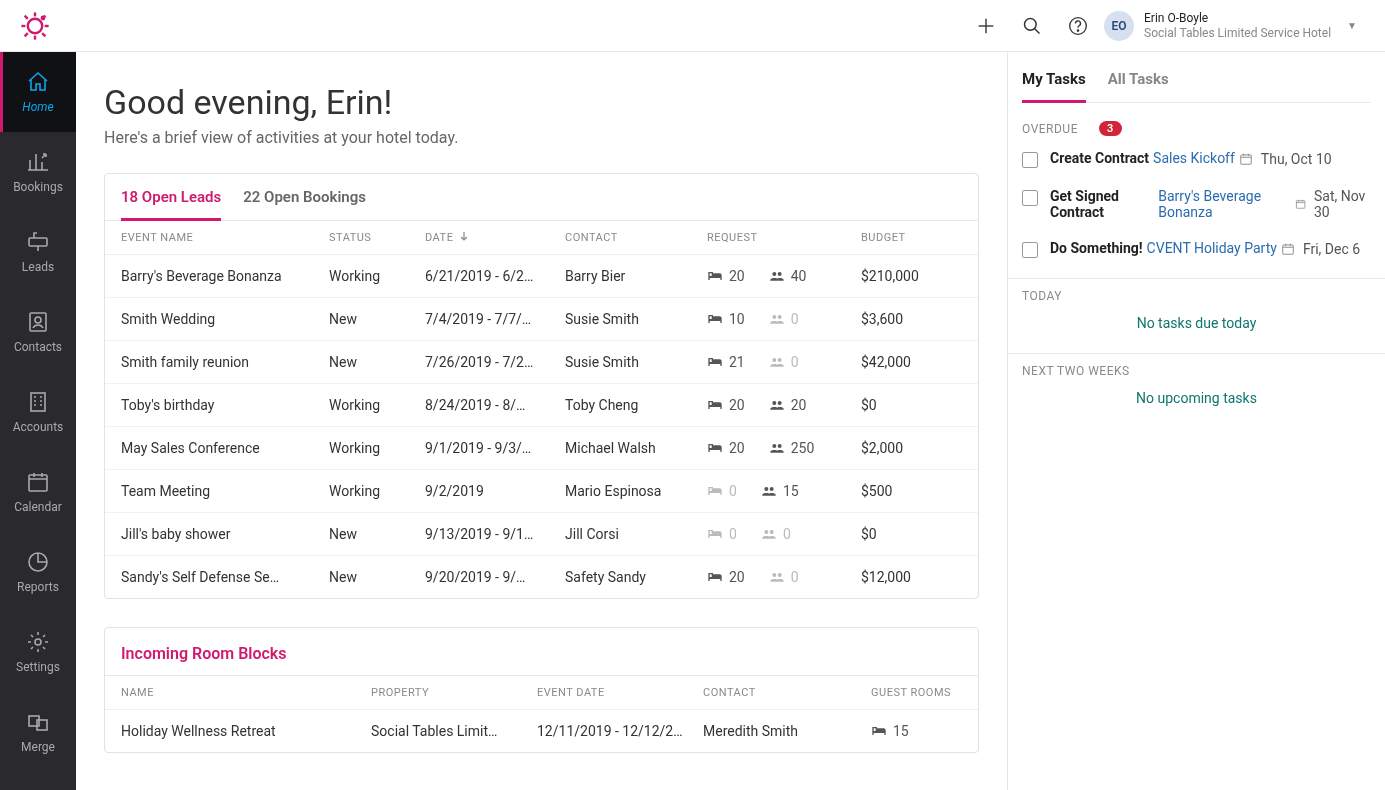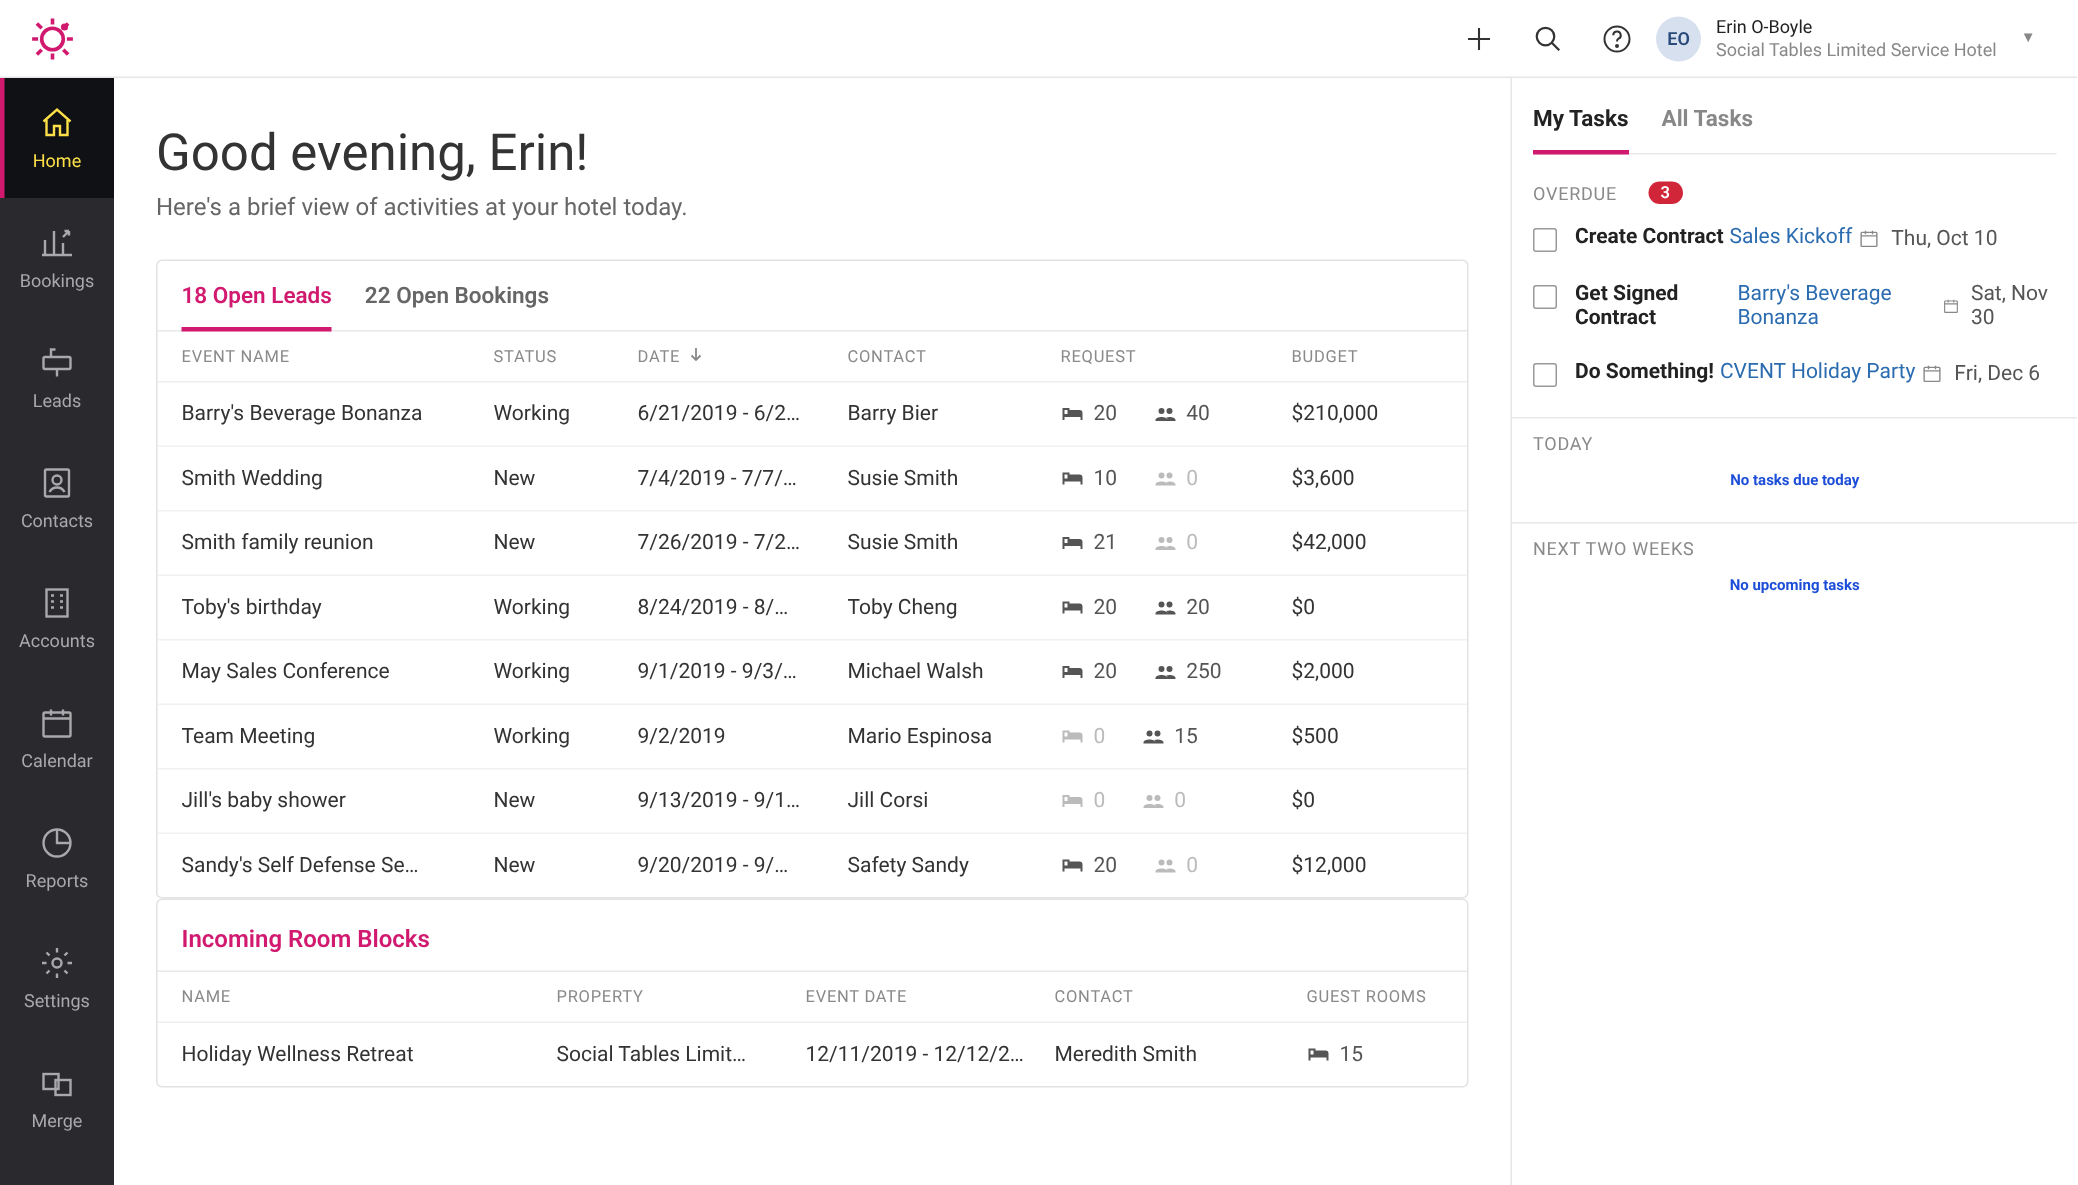--- a/index.html
+++ b/index.html
@@ -13,29 +13,29 @@
 .avatar { width: 30px; height: 30px; border-radius: 50%; background:#d6e0ef; color:#2a4a7a; font-size:12px; font-weight:600; display:flex; align-items:center; justify-content:center; }
 .user-meta { display:flex; flex-direction:column; line-height:1.2; }
 .user-name { font-size:12px; color:#222; }
 .user-sub { font-size:12px; color:#888; }
 .caret { margin-left:6px; color:#888; font-size:10px; }
 
 .shell { display:flex; height: calc(790px - 52px); }
 
 .sidebar { width: 76px; background:#2a2a2e; display:flex; flex-direction:column; }
 .nav-item { height:80px; display:flex; flex-direction:column; align-items:center; justify-content:center; gap:6px; color:#a9a9ac; cursor:pointer; font-size:12px; position:relative; }
-.nav-item.active { background:#0f1114; color:#fde047; }
+.nav-item.active { background:#0f1114; color:#0ea5e9;font-style:italic; }
 .nav-item.active::before { content:""; position:absolute; left:0; top:0; bottom:0; width:3px; background:#d11a6f; }
 .nav-icon { width:24px; height:24px; display:flex; align-items:center; justify-content:center; }
 
 .main { flex:1; padding: 30px 28px 0 28px; overflow:hidden; }
 .greeting { font-size: 34px; font-weight:400; color:#333; margin-bottom:6px; }
 .subgreeting { font-size:16px; color:#666; margin-bottom:26px; }
 
-.card { border:1px solid #e2e2e2; border-radius:4px; }
+.card { border:1px solid #e2e2e2; border-radius:4px; margin-bottom:28px; }
 .card-tabs { display:flex; gap:22px; padding: 14px 16px 0 16px; border-bottom:1px solid #e8e8e8; }
 .card-tab { padding-bottom:12px; font-size:15px; font-weight:600; color:#666; cursor:pointer; }
 .card-tab.active { color:#d11a6f; border-bottom:3px solid #d11a6f; margin-bottom:-1px; }
 .card-title { padding:16px 16px 12px 16px; font-size:16px; font-weight:600; color:#d11a6f; border-bottom:1px solid #e8e8e8; }
 
 .tbl { width:100%; }
 .thead { display:flex; padding:10px 16px; font-size:11px; letter-spacing:.5px; color:#8a8a8a; border-bottom:1px solid #eee; }
 .trow { display:flex; padding:13px 16px; font-size:14px; color:#333; border-bottom:1px solid #f1f1f1; align-items:center; }
 .trow:last-child { border-bottom:none; }
 .col-event { width:208px; white-space:nowrap; overflow:hidden; text-overflow:ellipsis; padding-right:8px;}
@@ -65,21 +65,21 @@
 
 .task { display:flex; gap:12px; margin-bottom:20px; }
 .task-check { width:16px; height:16px; border:1px solid #999; border-radius:2px; flex-shrink:0; margin-top:2px; cursor:pointer; }
 .task-body { display:flex; gap:4px; }
 .task-title { font-size:14px; font-weight:700; color:#222; }
 .task-link { font-size:14px; color:#2b6cb0; cursor:pointer; }
 .task-date { font-size:14px; color:#555; display:flex; align-items:center; gap:8px; }
 .task-date svg { width:14px; height:14px; color:#888; }
 
 .rp-divider-label { font-size:12px; letter-spacing:.5px; color:#8a8a8a; border-top:1px solid #e8e8e8; padding-top:10px; margin:6px -14px 8px -14px; padding-left:14px; }
-.rp-empty { font-size:10px; color:#1d4ed8; text-align:center; padding:4px 0 16px 0;font-weight:bold; }
+.rp-empty { font-size:14px; color:#0f766e; text-align:center; padding:4px 0 16px 0; }
 </style>
 </head>
 <body>
 
 <div class="topbar">
   <div class="logo">
     <svg viewBox="0 0 40 40" width="32" height="32" fill="none" stroke="#d11a6f" stroke-width="3">
       <circle cx="20" cy="20" r="9"></circle>
       <line x1="20" y1="3" x2="20" y2="8"></line>
       <line x1="20" y1="32" x2="20" y2="37"></line>

